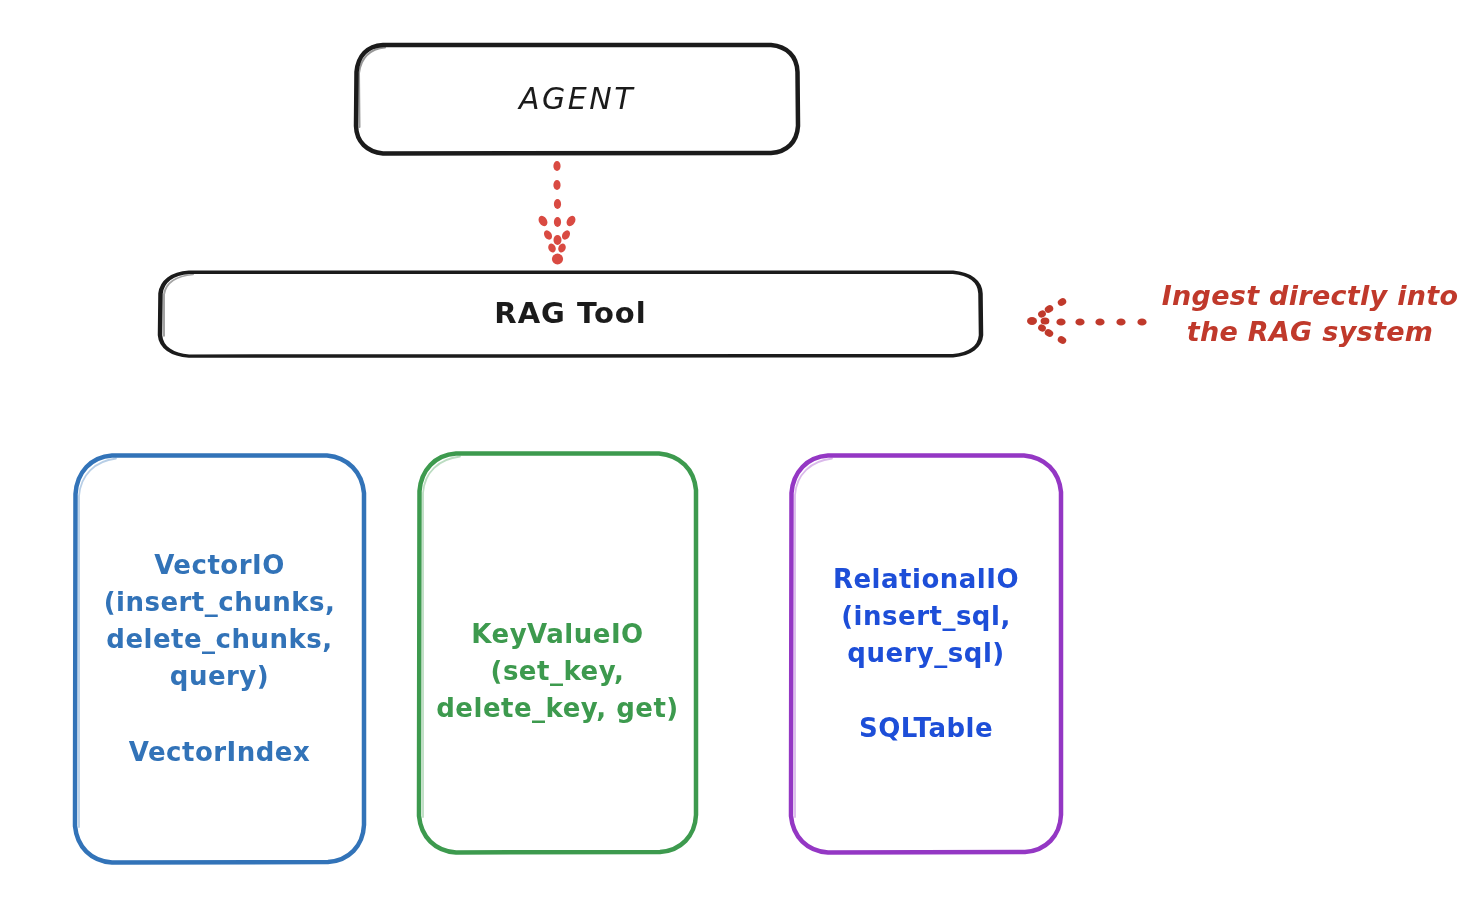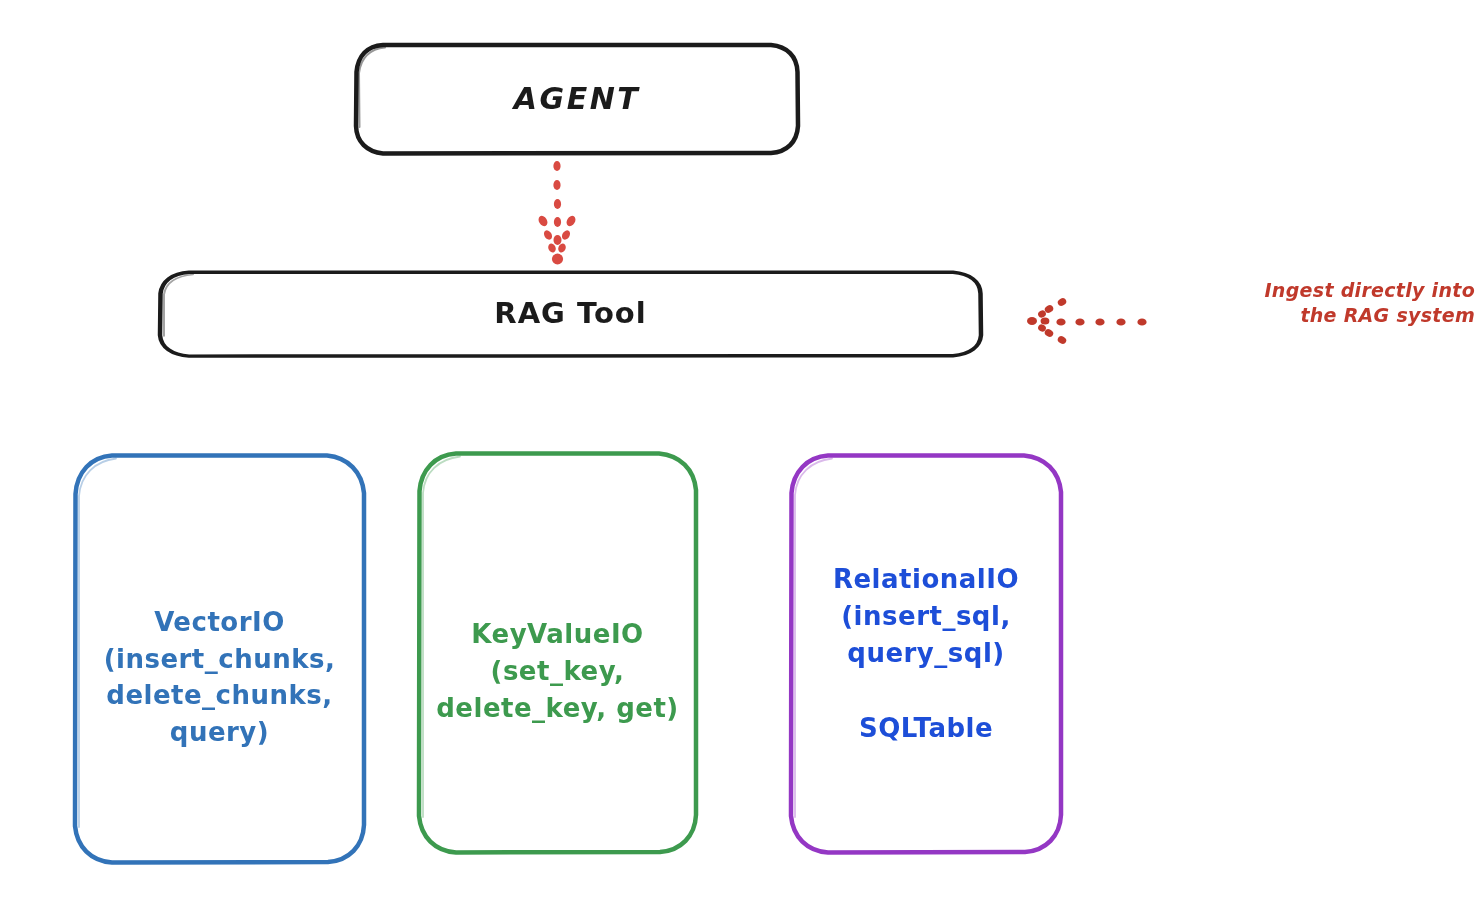--- a/index.html
+++ b/index.html
@@ -44,21 +44,21 @@
   
   #agent-node {
     left: 353px;
     top: 42px;
     width: 448px;
     height: 114px;
   }
   #agent-node .node-label {
     font-family: "DejaVu Sans", sans-serif;
     font-style: italic;
-    font-weight: 700;
+    font-weight: 400;
     font-size: 30px;
     color: #1b1b1b;
     letter-spacing: 2.5px;
   }
 
   
   #rag-tool-node {
     left: 157px;
     top: 270px;
     width: 827px;
@@ -123,24 +123,24 @@
     height: 56px;
   }
   #ingest-note {
     position: absolute;
     left: 1145px;
     top: 278px;
     width: 330px;
     font-family: "DejaVu Sans", sans-serif;
     font-weight: 600;
     font-style: italic;
-    font-size: 19px;
+    font-size: 27px;
     line-height: 1.32;
     color: #c0392b;
-    text-align: right;
+    text-align: center;
     white-space: pre-line;
     letter-spacing: 0.3px;
   }
 </style>
 </head>
 <body>
 
 <div id="canvas">
 
   <div class="node" id="agent-node">
@@ -206,20 +206,21 @@
       <path d="M40 3.5 C19 5 5 20 3.5 42 L3 374 C5 395 19 409 40 410.5
                L256 410 C277 408.5 291 394 292 373 L292 41
                C290 20 276 5.5 255 3.5 Z" fill="#ffffff" stroke="#3273b8" stroke-width="4.5" stroke-linecap="round" stroke-linejoin="round"></path>
       <path d="M44 6.5 C23 9 8.5 23 7 44 L7 375" fill="none" stroke="#3273b8" stroke-width="1.8" opacity="0.35" stroke-linecap="round"></path>
     </svg>
     <div class="node-label">
       <span>VectorIO
 (insert_chunks,
 delete_chunks,
 query)</span>
+      <span class="provider-index">VectorIndex</span>
     </div>
   </div>
 
   <div class="node provider" id="key-value-io-node">
     <svg class="node-svg" viewBox="0 0 283 406" preserveAspectRatio="none">
       <path d="M40 3.5 C19 5 5 20 3.5 41 L3 366 C5 387 19 401 40 402.5
                L244 402 C265 400.5 279 386 280 365 L280 40
                C278 19 264 5.5 243 3.5 Z" fill="#ffffff" stroke="#3d9a4e" stroke-width="4.5" stroke-linecap="round" stroke-linejoin="round"></path>
       <path d="M44 6.5 C23 9 8.5 22 7 43 L7 367" fill="none" stroke="#3d9a4e" stroke-width="1.8" opacity="0.35" stroke-linecap="round"></path>
     </svg>

